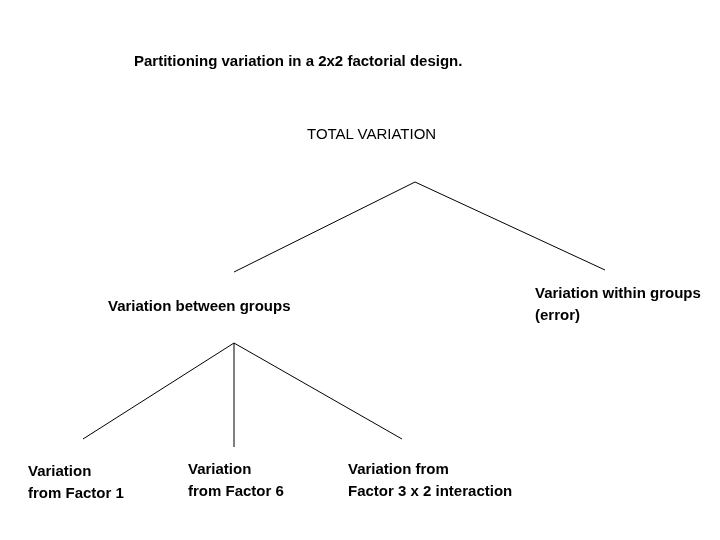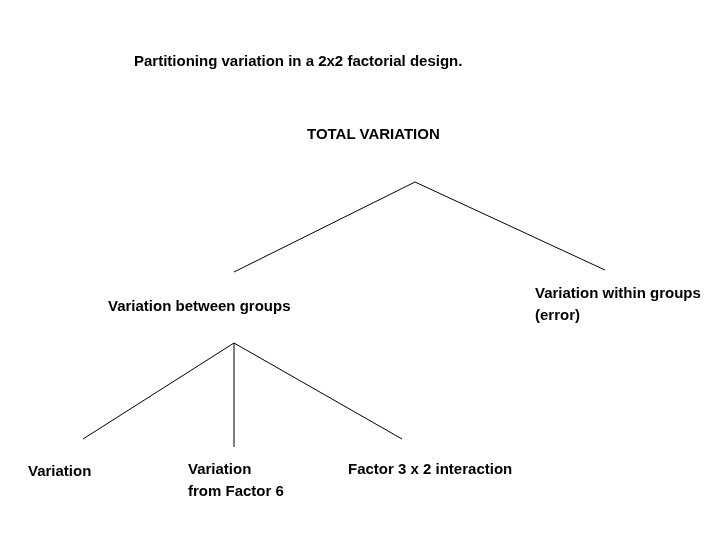--- a/index.html
+++ b/index.html
@@ -34,21 +34,21 @@
     position: absolute;
     font-size: 15px;
     line-height: 22px;
     white-space: nowrap;
     color: var(--text, #000000);
   }
   .bold {
     font-weight: bold;
   }
   #title        { left: 134px; top: 30px;  }
-  #root         { left: 307px; top: 103px; font-weight: bold; }
+  #root         { left: 307px; top: 103px; font-weight: normal; }
   #between      { left: 108px; top: 275px; }
   #within       { left: 535px; top: 262px; }
   #factor1      { left: 28px;  top: 440px; }
   #factor2      { left: 188px; top: 438px; }
   #interaction  { left: 348px; top: 438px; }
 </style>
 </head>
 <body>
 
 <div class="slide">
@@ -67,24 +67,26 @@
 
   <div class="label bold" id="between">Variation between groups</div>
 
   <div class="label bold" id="within">
     <div>Variation within groups</div>
     <div>(error)</div>
   </div>
 
   <div class="label bold" id="factor1">
     <div>Variation</div>
+    <div>from Factor 1</div>
   </div>
 
   <div class="label bold" id="factor2">
     <div>Variation</div>
     <div>from Factor 6</div>
   </div>
 
   <div class="label bold" id="interaction">
+    <div>Variation from</div>
     <div>Factor 3 x 2 interaction</div>
   </div>
 
 </div>
 
 </body></html>

